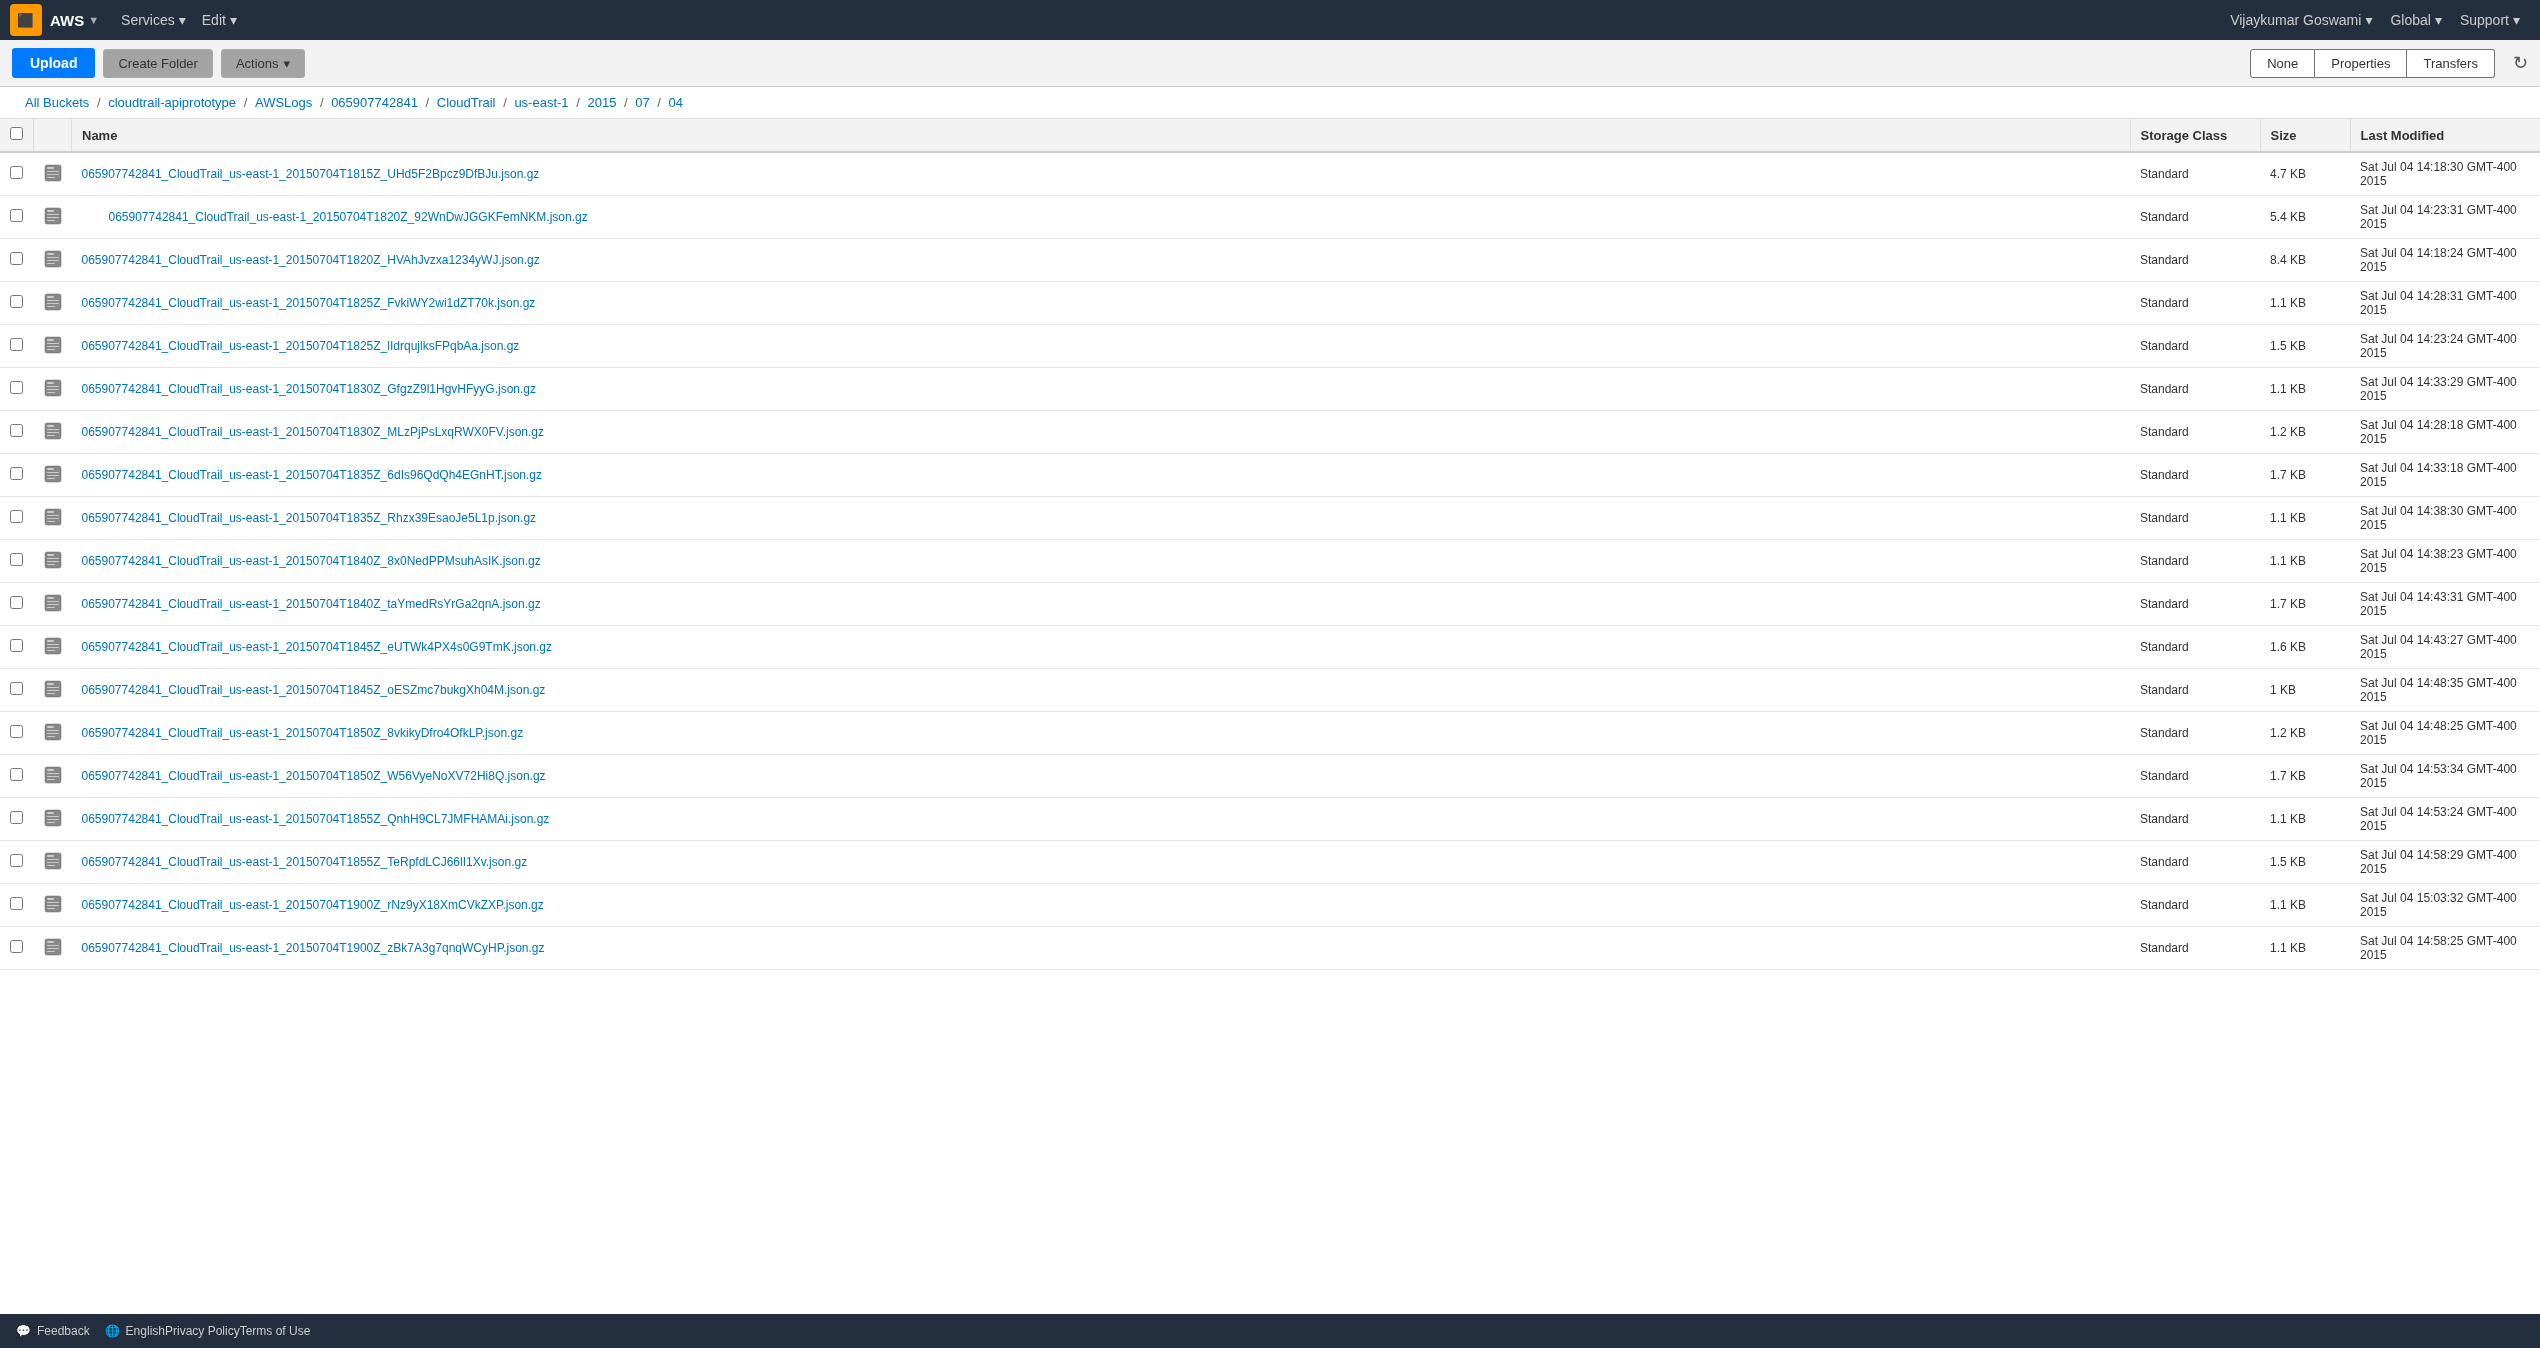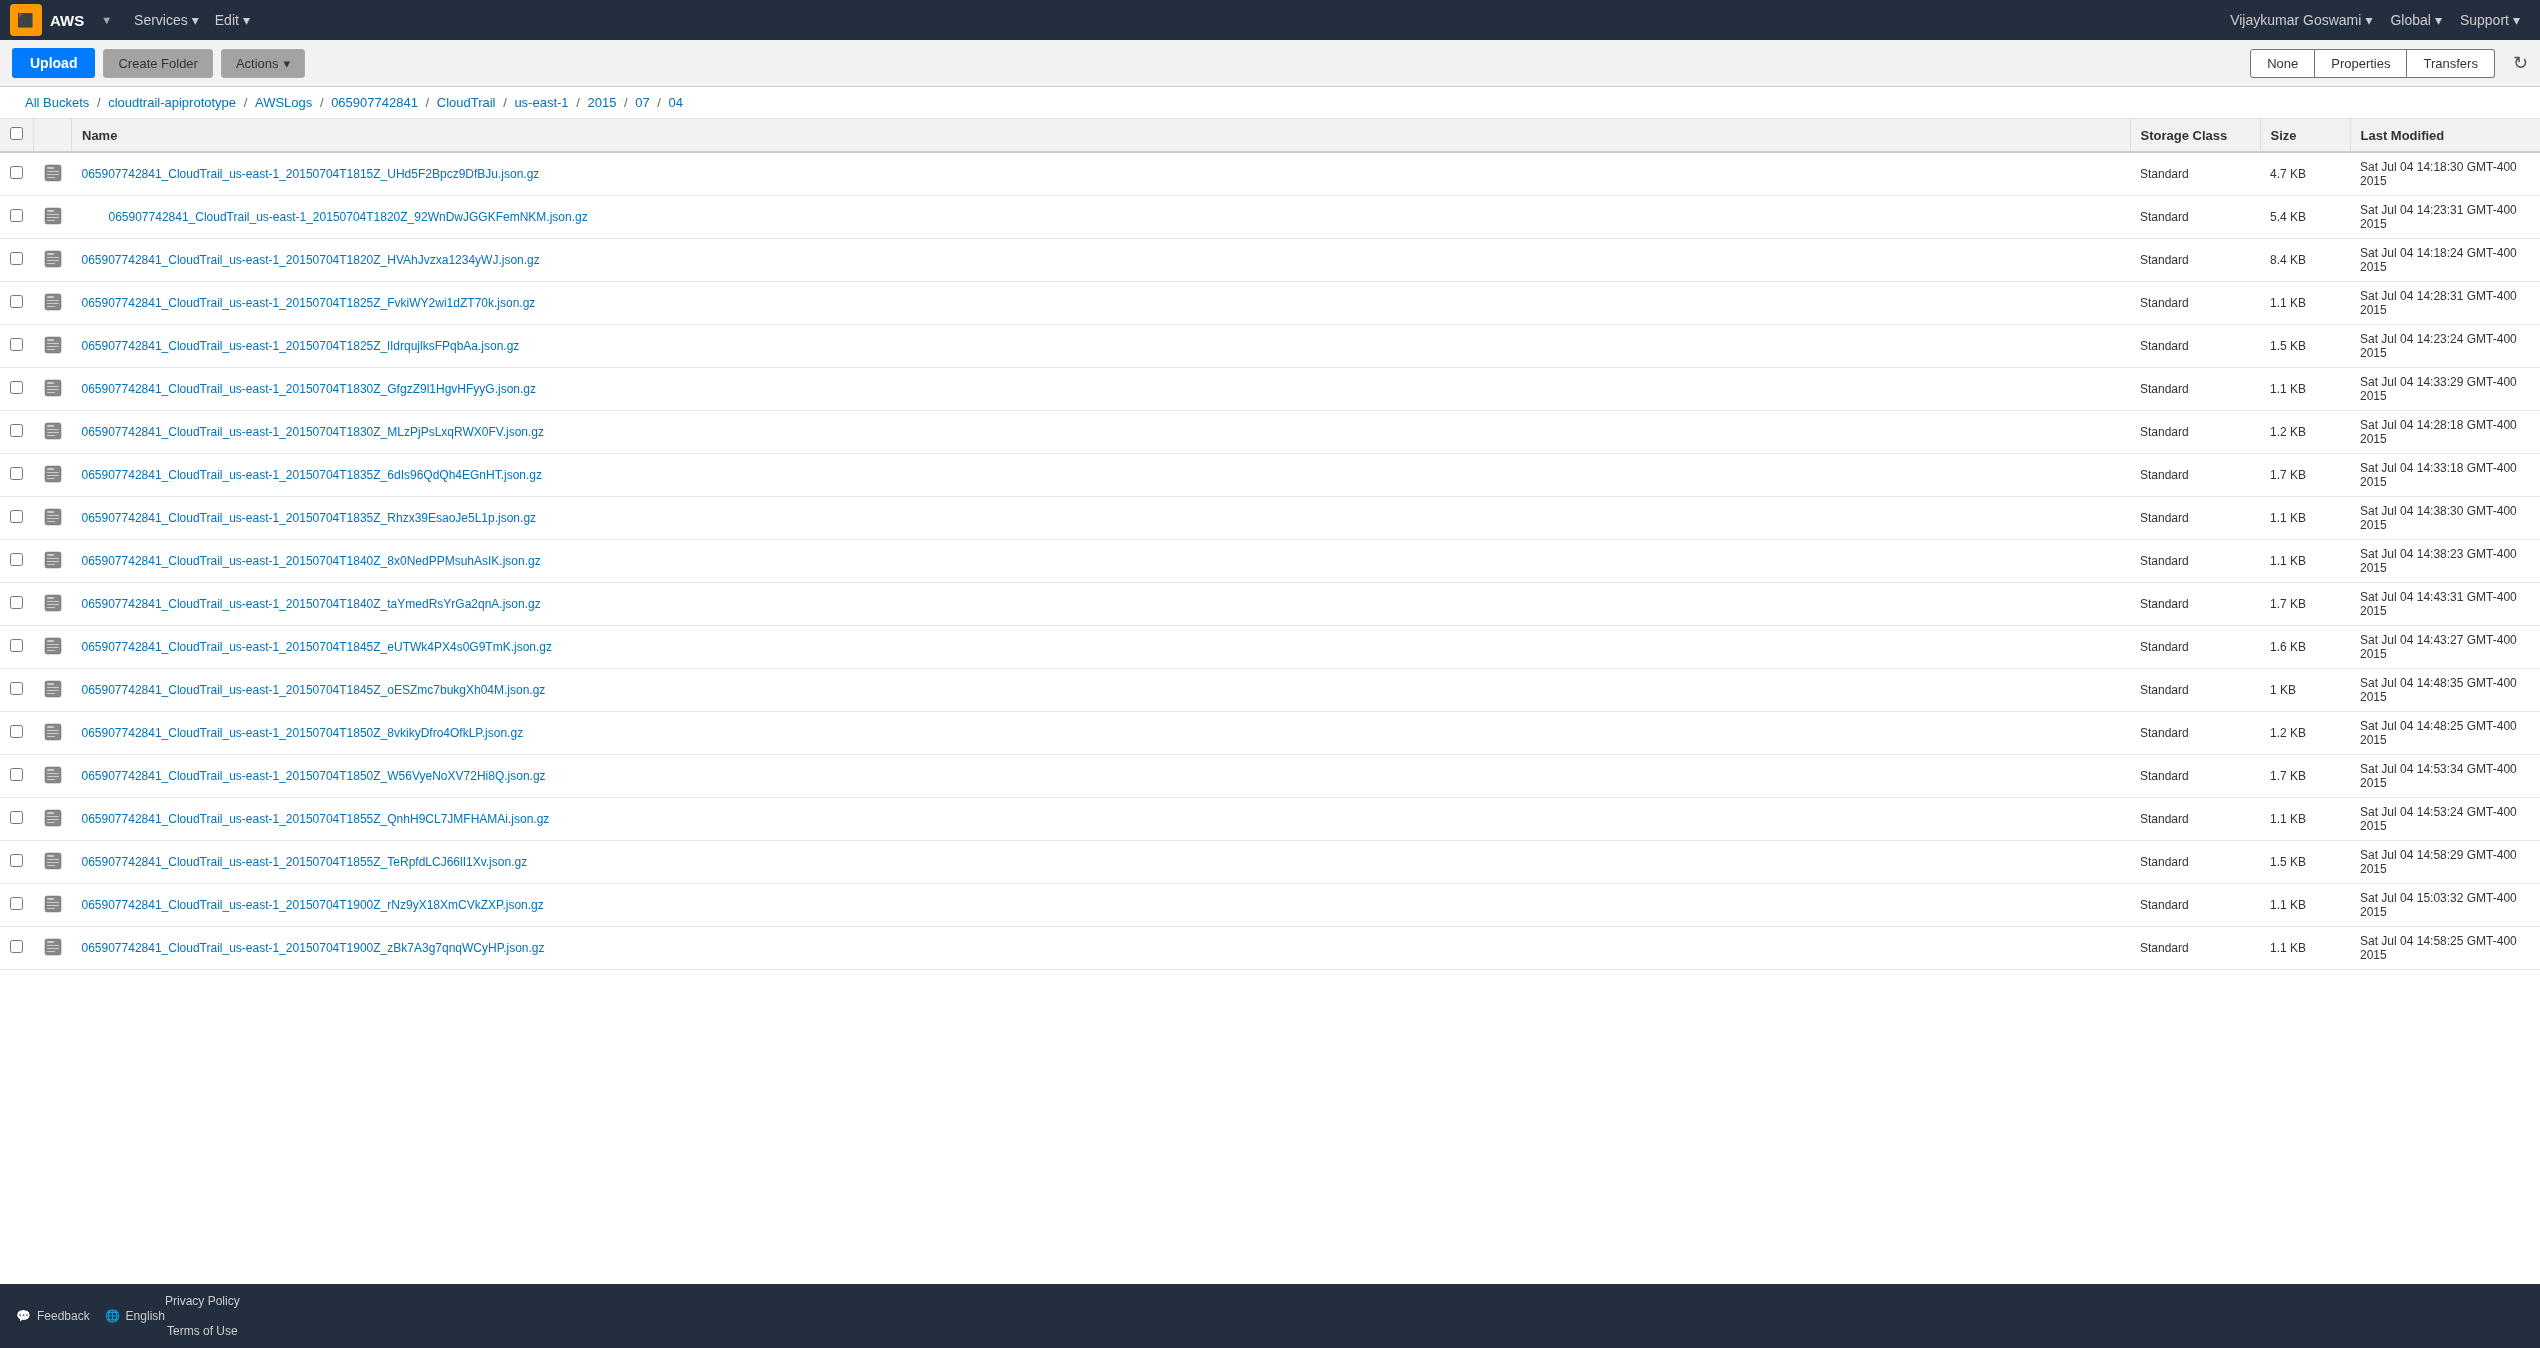--- a/index.html
+++ b/index.html
@@ -16,21 +16,21 @@
       flex-shrink: 0;
     }
     .nav-logo {
       width: 32px; height: 32px; margin-right: 8px;
       background: #ff9900;
       border-radius: 4px;
       display: flex; align-items: center; justify-content: center;
       font-size: 18px; font-weight: bold; color: #232f3e;
     }
     .nav-brand {
-      color: #fff; font-size: 15px; font-weight: bold; margin-right: 17px;
+      color: #fff; font-size: 15px; font-weight: bold; margin-right: 4px;
     }
     .nav-arrow { color: #aaa; font-size: 11px; margin-right: 16px; }
     .nav-item {
       color: #ccc; font-size: 14px; margin-right: 4px; cursor: pointer; padding: 0 6px;
       display: flex; align-items: center; gap: 4px;
     }
     .nav-spacer { flex: 1; }
     .nav-right { display: flex; align-items: center; gap: 2px; }
 
     
@@ -123,21 +123,21 @@
       background: #232f3e;
       color: #ccc;
       display: flex;
       align-items: center;
       padding: 10px 16px;
       font-size: 12px;
       flex-shrink: 0;
     }
     .footer-left { display: flex; align-items: center; gap: 16px; }
     .footer-center { flex: 1; text-align: center; color: #999; font-size: 11px; }
-    .footer-right { display: flex; align-items: center; gap: 16px; flex-direction: column; }
+    .footer-right { display: flex; align-items: center; gap: 0; }
     .footer-link { color: #ccc; cursor: pointer; text-decoration: none; }
     .footer-feedback { display: flex; align-items: center; gap: 6px; cursor: pointer; color: #ccc; }
     .footer-lang { display: flex; align-items: center; gap: 5px; cursor: pointer; color: #ccc; }
 
     input[type="checkbox"] { cursor: pointer; }
   </style>
 </head>
 <body>
 
 <nav class="top-nav">

